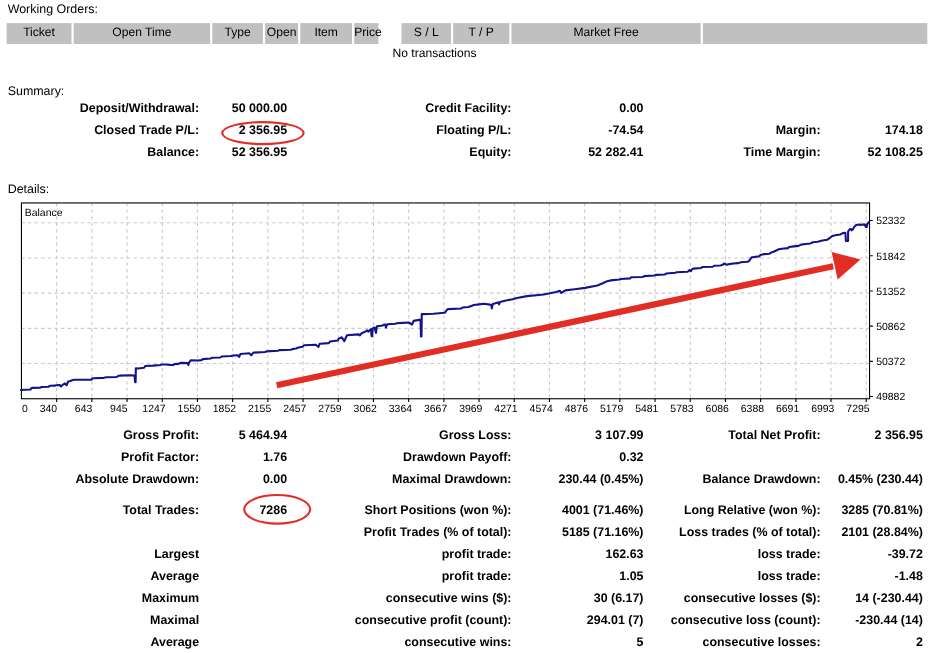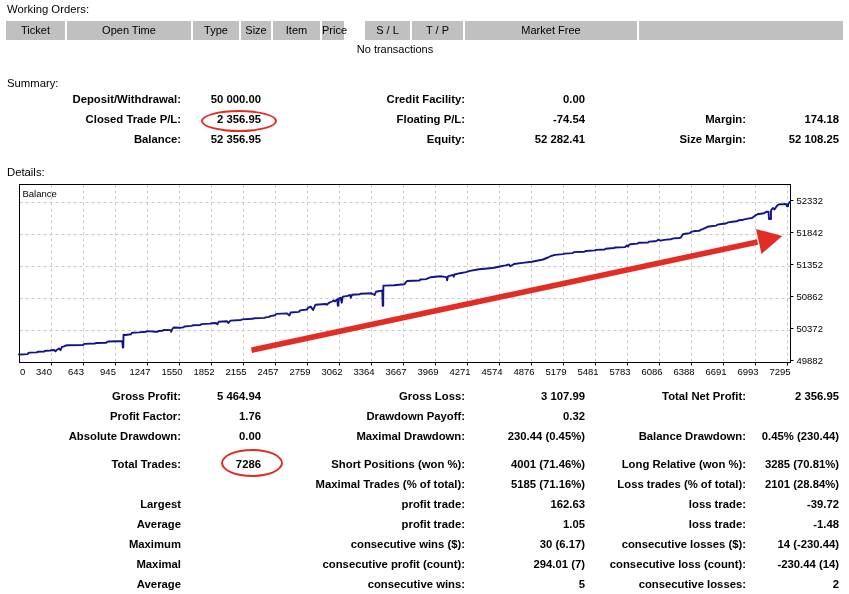--- a/index.html
+++ b/index.html
@@ -6,21 +6,21 @@
 .t{position:absolute;font-size:11.3px;font-weight:bold;color:#000;height:20px;line-height:20px;text-align:right;white-space:nowrap}
 .hd{position:absolute;font-size:11.3px;font-weight:normal;color:#000;white-space:nowrap}
 .hc{position:absolute;top:21px;height:19px;line-height:19px;background:#c0c0c0;font-size:11px;text-align:center;color:#000}
 .ell{position:absolute;border:2px solid #e22d25;border-radius:50%}
 </style></head>
 <body>
 <div class="hd" style="left:7px;top:3px">Working Orders:</div>
 <div class="hc" style="left:6px;width:59px">Ticket</div>
 <div class="hc" style="left:67px;width:124px">Open Time</div>
 <div class="hc" style="left:193px;width:46px">Type</div>
-<div class="hc" style="left:241px;width:30px">Size</div>
+<div class="hc" style="left:241px;width:30px">Open</div>
 <div class="hc" style="left:273px;width:47px">Item</div>
 <div class="hc" style="left:322px;width:22px">Price</div>
 <div class="hc" style="left:365px;width:45px">S / L</div>
 <div class="hc" style="left:412px;width:51px">T / P</div>
 <div class="hc" style="left:465px;width:172px">Market Free</div>
 <div class="hc" style="left:639px;width:204px"></div>
 <div style="position:absolute;left:295px;top:43px;width:200px;text-align:center;font-size:11px">No transactions</div>
 <div class="hd" style="left:7px;top:77px">Summary:</div>
 <div class="hd" style="left:7px;top:166px">Details:</div>
 <div class="t" style="left:-119px;top:89px;width:300px">Deposit/Withdrawal:</div>
@@ -30,21 +30,21 @@
 <div class="t" style="left:-119px;top:109px;width:300px">Closed Trade P/L:</div>
 <div class="t" style="left:-39px;top:109px;width:300px">2&nbsp;356.95</div>
 <div class="t" style="left:165px;top:109px;width:300px">Floating P/L:</div>
 <div class="t" style="left:285px;top:109px;width:300px">-74.54</div>
 <div class="t" style="left:446px;top:109px;width:300px">Margin:</div>
 <div class="t" style="left:539px;top:109px;width:300px">174.18</div>
 <div class="t" style="left:-119px;top:129px;width:300px">Balance:</div>
 <div class="t" style="left:-39px;top:129px;width:300px">52&nbsp;356.95</div>
 <div class="t" style="left:165px;top:129px;width:300px">Equity:</div>
 <div class="t" style="left:285px;top:129px;width:300px">52&nbsp;282.41</div>
-<div class="t" style="left:446px;top:129px;width:300px">Size Margin:</div>
+<div class="t" style="left:446px;top:129px;width:300px">Time Margin:</div>
 <div class="t" style="left:539px;top:129px;width:300px">52&nbsp;108.25</div>
 <div class="t" style="left:-119px;top:386px;width:300px">Gross Profit:</div>
 <div class="t" style="left:-39px;top:386px;width:300px">5&nbsp;464.94</div>
 <div class="t" style="left:165px;top:386px;width:300px">Gross Loss:</div>
 <div class="t" style="left:285px;top:386px;width:300px">3&nbsp;107.99</div>
 <div class="t" style="left:446px;top:386px;width:300px">Total Net Profit:</div>
 <div class="t" style="left:539px;top:386px;width:300px">2&nbsp;356.95</div>
 <div class="t" style="left:-119px;top:406px;width:300px">Profit Factor:</div>
 <div class="t" style="left:-39px;top:406px;width:300px">1.76</div>
 <div class="t" style="left:165px;top:406px;width:300px">Drawdown Payoff:</div>
@@ -54,21 +54,21 @@
 <div class="t" style="left:165px;top:426px;width:300px">Maximal Drawdown:</div>
 <div class="t" style="left:285px;top:426px;width:300px">230.44 (0.45%)</div>
 <div class="t" style="left:446px;top:426px;width:300px">Balance Drawdown:</div>
 <div class="t" style="left:539px;top:426px;width:300px">0.45% (230.44)</div>
 <div class="t" style="left:-119px;top:454px;width:300px">Total Trades:</div>
 <div class="t" style="left:-39px;top:454px;width:300px">7286</div>
 <div class="t" style="left:165px;top:454px;width:300px">Short Positions (won %):</div>
 <div class="t" style="left:285px;top:454px;width:300px">4001 (71.46%)</div>
 <div class="t" style="left:446px;top:454px;width:300px">Long Relative (won %):</div>
 <div class="t" style="left:539px;top:454px;width:300px">3285 (70.81%)</div>
-<div class="t" style="left:165px;top:474px;width:300px">Maximal Trades (% of total):</div>
+<div class="t" style="left:165px;top:474px;width:300px">Profit Trades (% of total):</div>
 <div class="t" style="left:285px;top:474px;width:300px">5185 (71.16%)</div>
 <div class="t" style="left:446px;top:474px;width:300px">Loss trades (% of total):</div>
 <div class="t" style="left:539px;top:474px;width:300px">2101 (28.84%)</div>
 <div class="t" style="left:-119px;top:494px;width:300px">Largest</div>
 <div class="t" style="left:165px;top:494px;width:300px">profit trade:</div>
 <div class="t" style="left:285px;top:494px;width:300px">162.63</div>
 <div class="t" style="left:446px;top:494px;width:300px">loss trade:</div>
 <div class="t" style="left:539px;top:494px;width:300px">-39.72</div>
 <div class="t" style="left:-119px;top:514px;width:300px">Average</div>
 <div class="t" style="left:165px;top:514px;width:300px">profit trade:</div>

